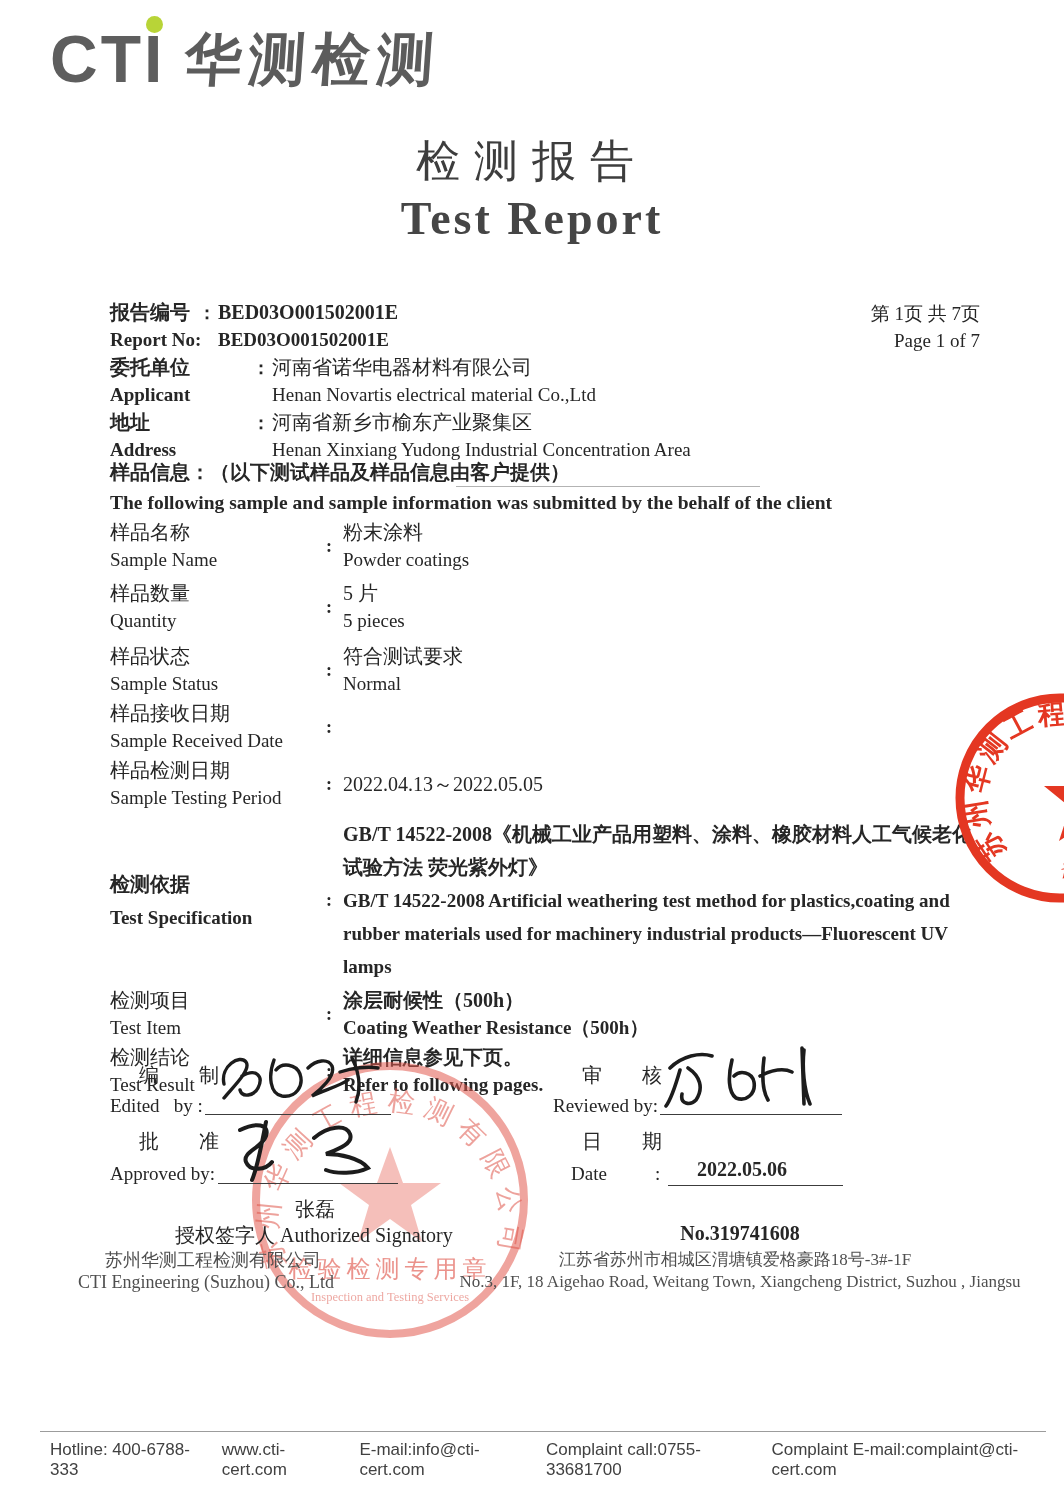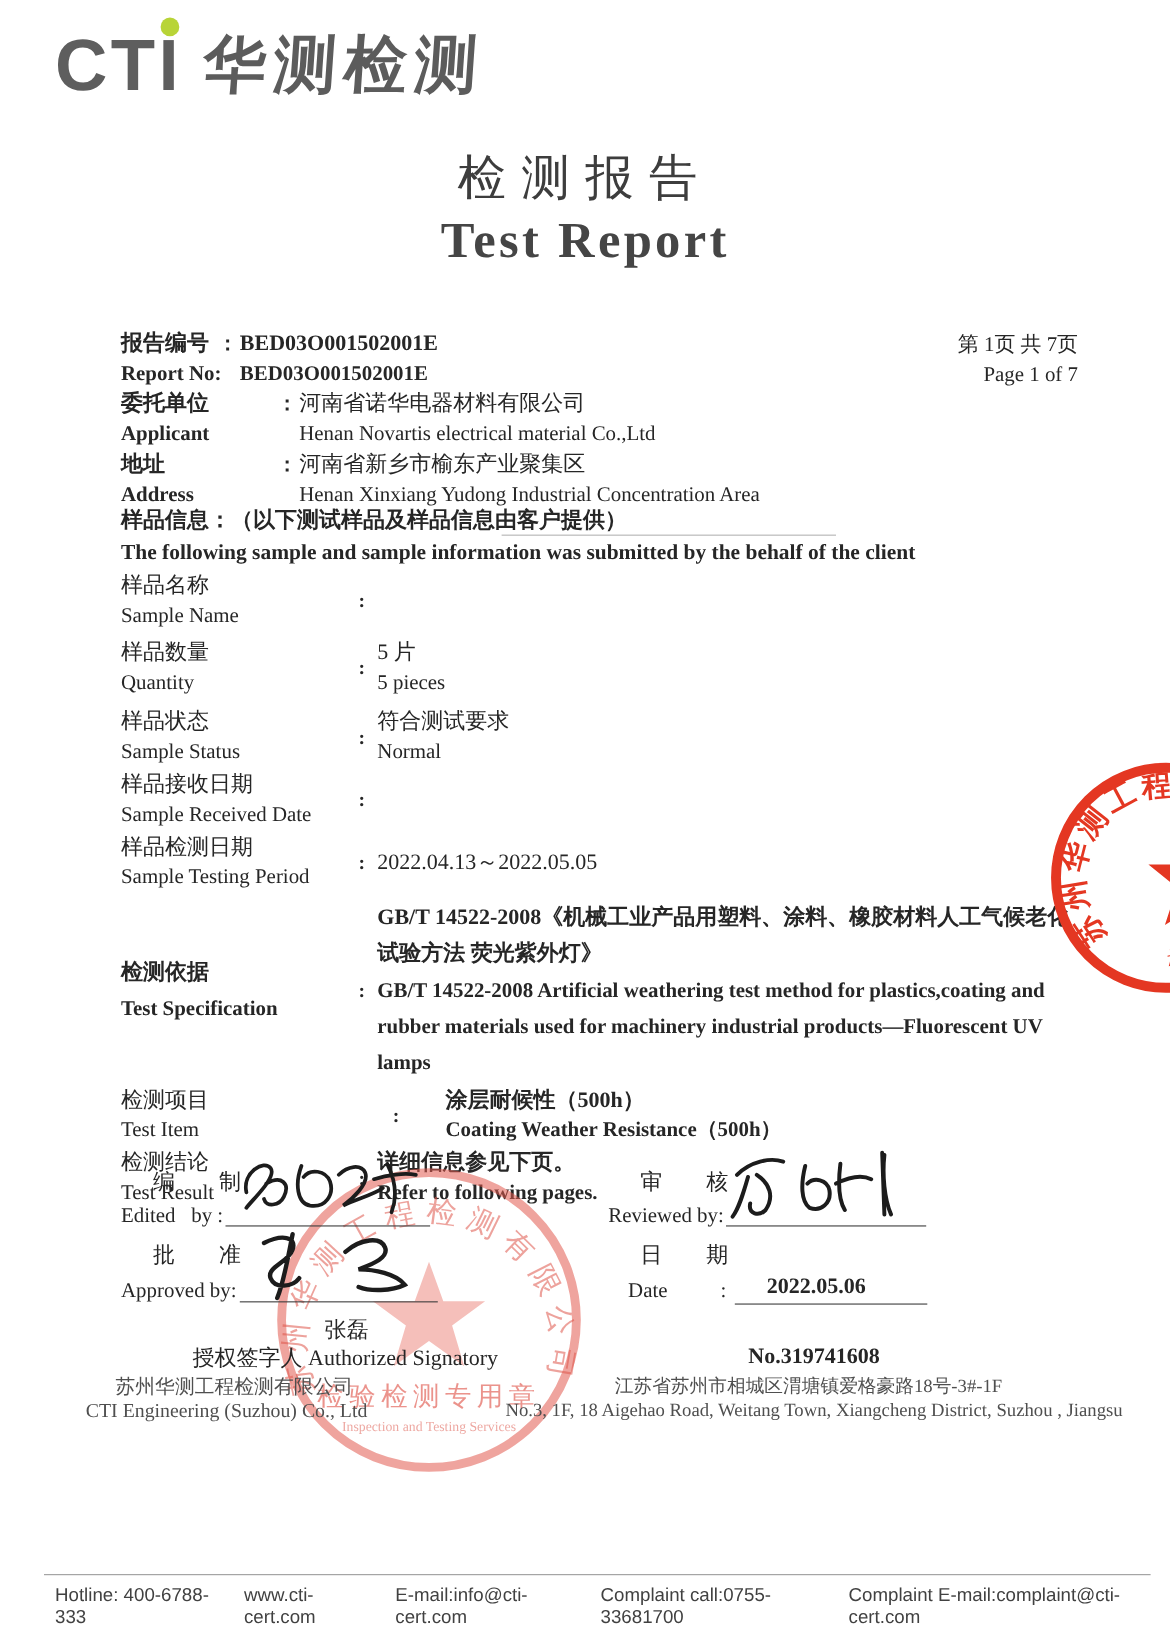--- a/index.html
+++ b/index.html
@@ -126,20 +126,24 @@
   <div class="abs sheading-en">The following sample and sample information was submitted by the behalf of the client</div>
 
   <div class="abs rows">
 
     <div class="srow" style="margin-bottom:6px;">
       <div class="lab">
         <div class="cn">样品名称</div>
         <div class="en">Sample Name</div>
       </div>
       <div class="col">:</div>
+      <div class="val">
+        <div class="cn">粉末涂料</div>
+        <div class="en">Powder coatings</div>
+      </div>
     </div>
 
     <div class="srow" style="margin-bottom:8px;">
       <div class="lab">
         <div class="cn">样品数量</div>
         <div class="en">Quantity</div>
       </div>
       <div class="col">:</div>
       <div class="val">
         <div class="cn">5 片</div>
@@ -183,21 +187,21 @@
         <div class="cn">检测依据</div>
         <div class="en">Test Specification</div>
       </div>
       <div class="col">:</div>
       <div class="val">
         <div class="cn">GB/T 14522-2008《机械工业产品用塑料、涂料、橡胶材料人工气候老化试验方法 荧光紫外灯》</div>
         <div class="en">GB/T 14522-2008 Artificial weathering test method for plastics,coating and rubber materials used for machinery industrial products—Fluorescent UV lamps</div>
       </div>
     </div>
 
-    <div class="srow" style="margin-bottom:2px;gap:31px;">
+    <div class="srow" style="margin-bottom:2px;">
       <div class="lab">
         <div class="cn">检测项目</div>
         <div class="en">Test Item</div>
       </div>
       <div class="col">:</div>
       <div class="val">
         <div class="cn b">涂层耐候性（500h）</div>
         <div class="en b">Coating Weather Resistance（500h）</div>
       </div>
     </div>

